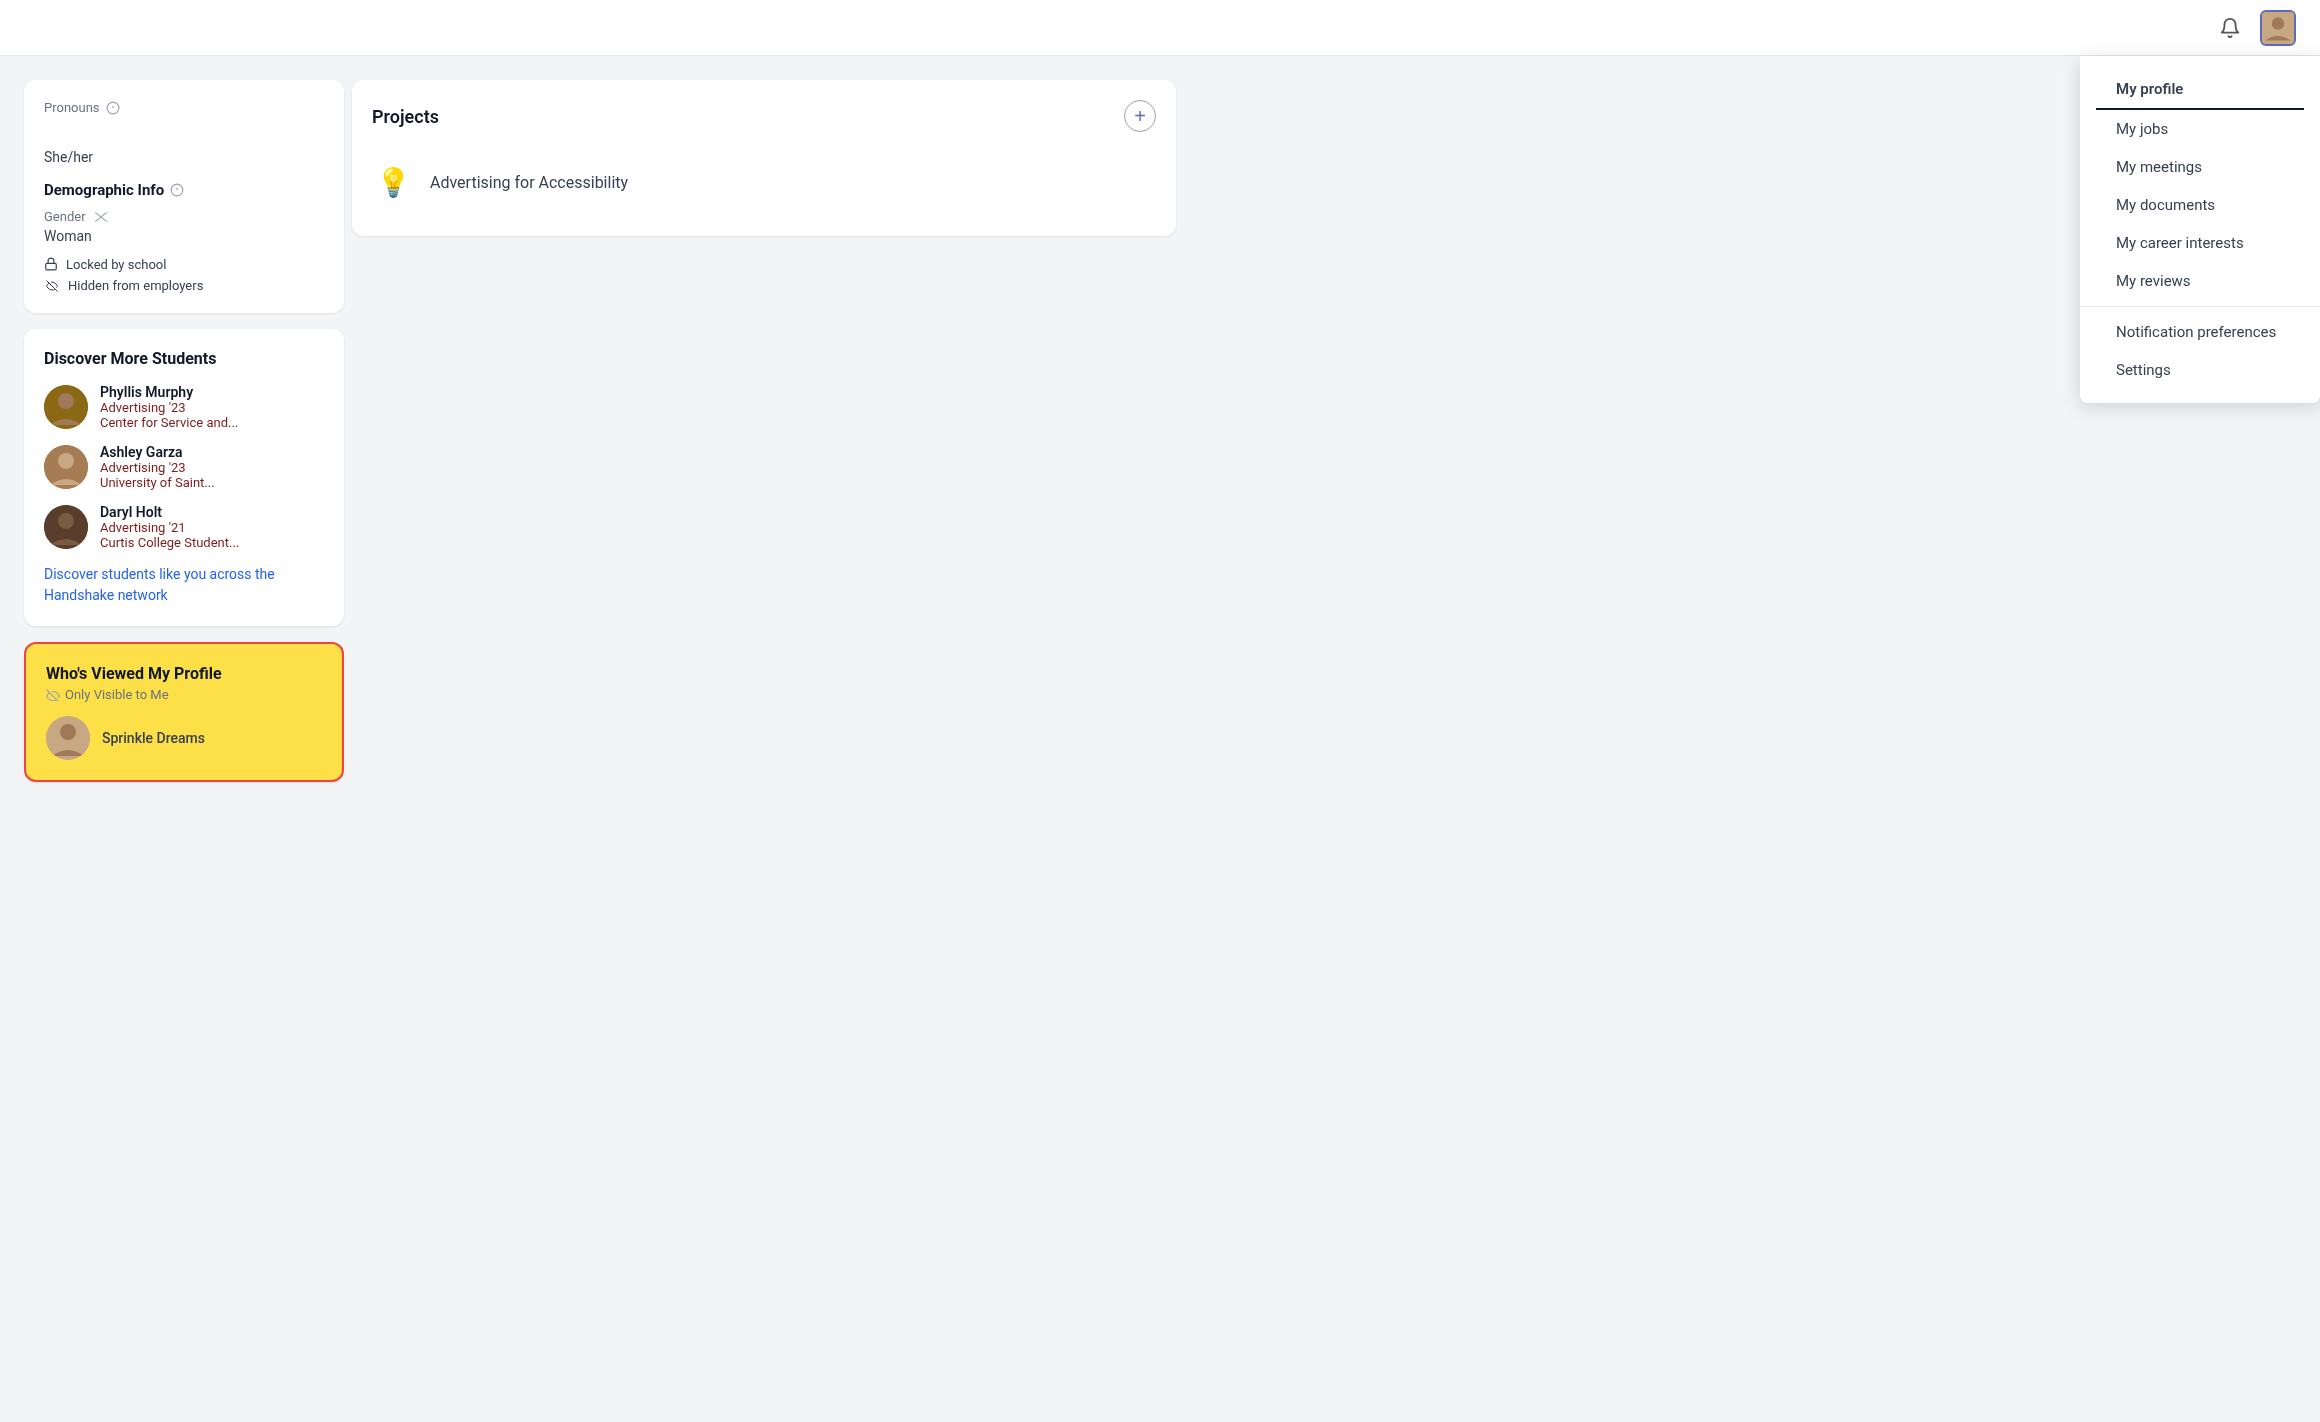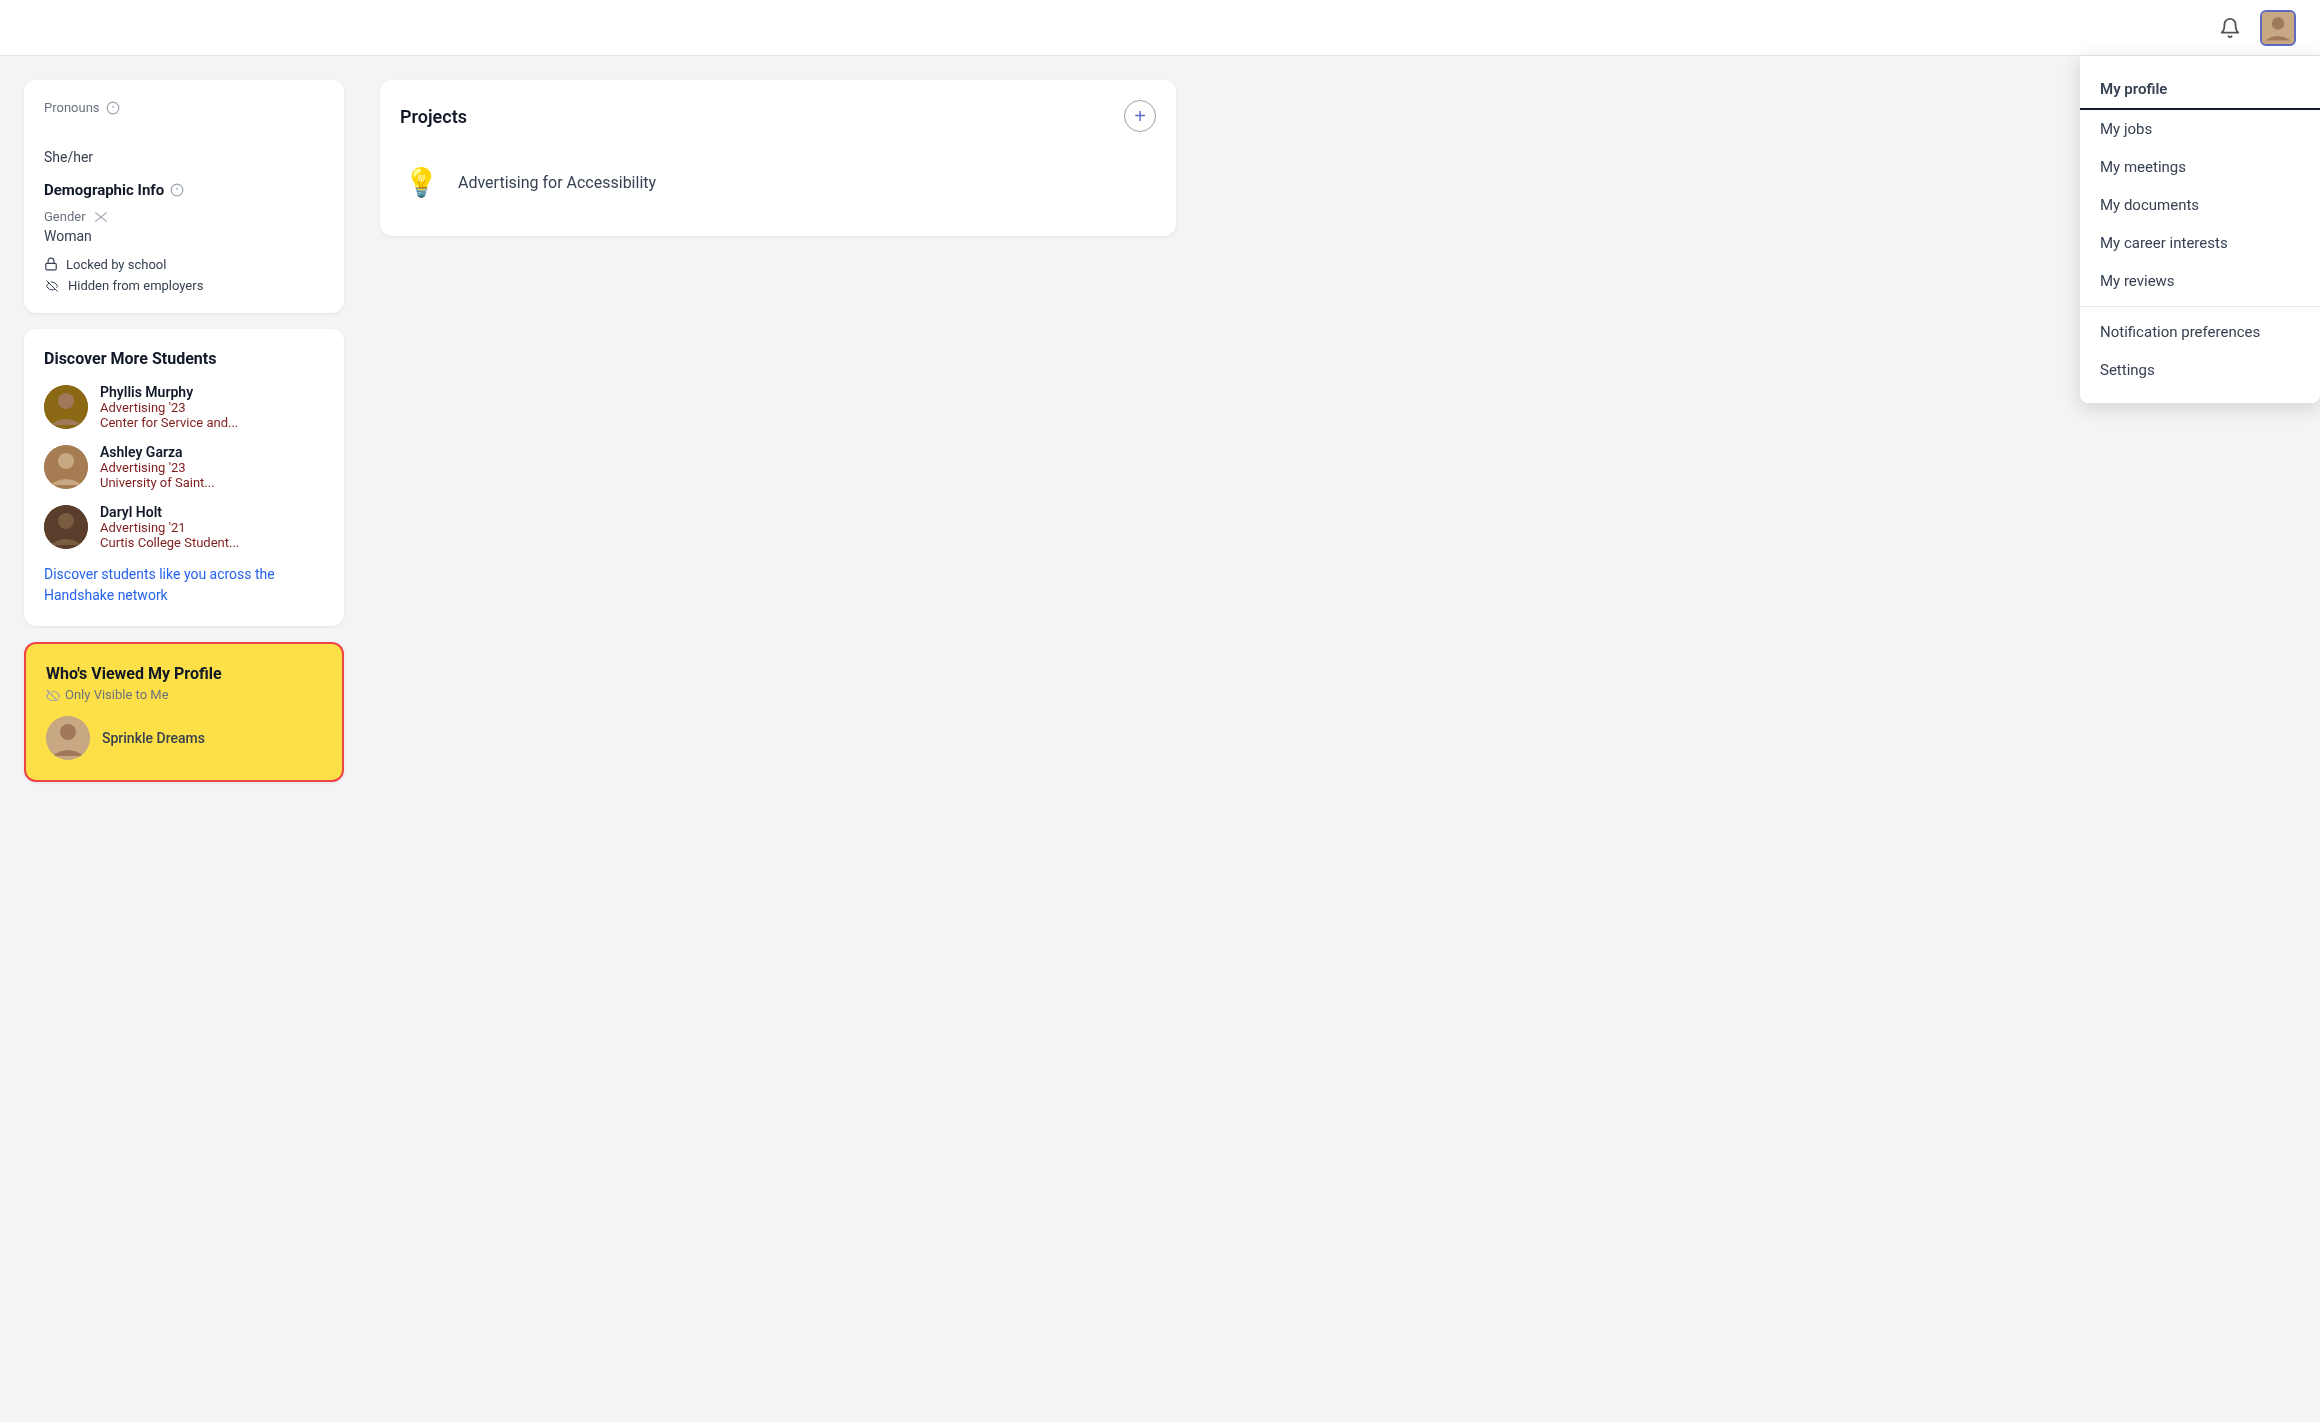--- a/index.html
+++ b/index.html
@@ -52,21 +52,21 @@
     }
     .avatar-btn svg {
       width: 32px;
       height: 32px;
     }
 
     
     .main {
       display: flex;
       padding: 24px;
-      gap: 36px;
+      gap: 8px;
       max-width: 1200px;
     }
 
     
     .left-col {
       width: 320px;
       display: flex;
       flex-direction: column;
       gap: 16px;
     }
@@ -275,21 +275,21 @@
       right: 0;
       width: 240px;
       background: #fff;
       box-shadow: 0 4px 20px rgba(0,0,0,0.15);
       border-radius: 0 0 8px 8px;
       z-index: 100;
       padding: 8px 0;
     }
     .menu-group {
       border-bottom: 1px solid #e5e7eb;
-      padding: 6px 0;
+      padding: 6px 16px;
     }
     .menu-group:last-child {
       border-bottom: none;
     }
     .menu-item {
       display: flex;
       align-items: center;
       padding: 10px 20px;
       font-size: 15px;
       color: #374151;

